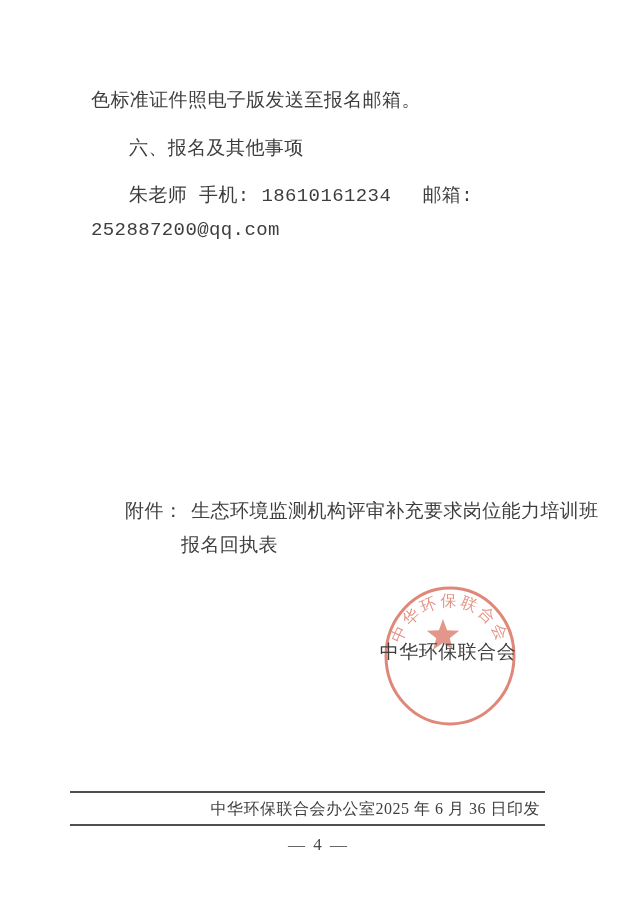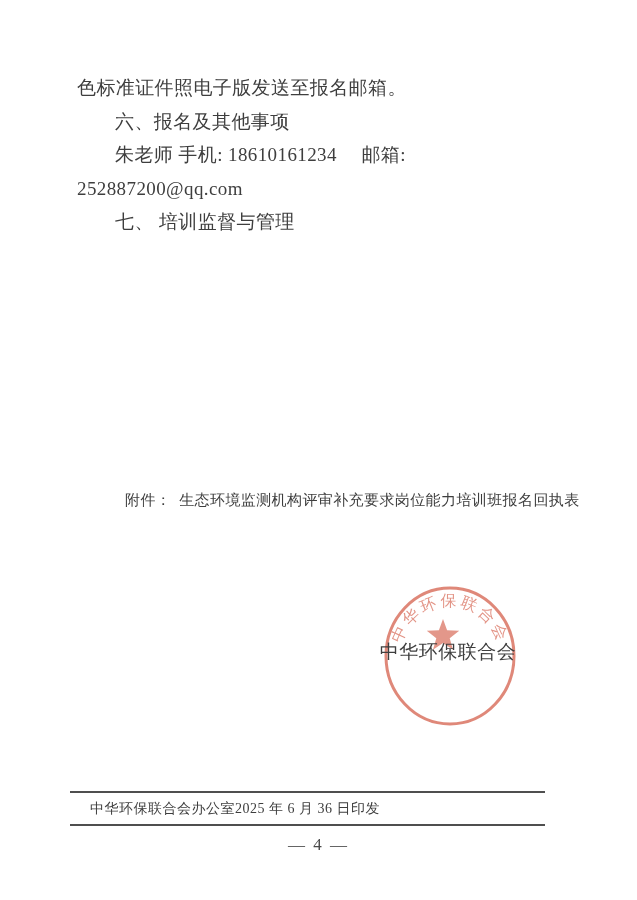--- a/index.html
+++ b/index.html
@@ -19,28 +19,28 @@
     overflow:hidden;
   }
   
   .body-block{
     position:absolute;
     left:77px;top:71px;width:473px;
     font-size:19px;
     line-height:33.6px;
     letter-spacing:0.4px;
   }
-  .body-block p{margin:0;}
+  .body-block p{margin:14px;font-family:Liberation Mono, monospace;}
   .ti{text-indent:2em;}
   .justify{text-align:justify;}
   
   .attachment{
     position:absolute;
     left:125px;top:475px;width:430px;
-    font-size:15px;line-height:20px;letter-spacing:0.4px;
+    font-size:19px;line-height:34px;letter-spacing:0.4px;
     padding-left:56px;text-indent:-56px;
   }
   .attachment .att-label{padding-right:8px;}
   
   .signature{
     position:absolute;
     left:362px;top:639px;width:172px;
     text-align:center;
     font-size:19px;line-height:26px;letter-spacing:0.5px;
     z-index:3;
@@ -60,38 +60,37 @@
   }
   
   .rule{
     position:absolute;left:70px;width:475px;height:2px;
     background:var(--rule);
   }
   .rule-top{top:791px;}
   .rule-bottom{top:824px;}
   .footer-row{
     position:absolute;left:90px;top:796px;width:450px;
-    display:flex;justify-content:flex-start;align-items:center;
-    font-size:14px;letter-spacing:0.5px;line-height:26px;
+    display:flex;justify-content:flex-end;align-items:center;
+    font-size:16px;letter-spacing:0.5px;line-height:26px;
   }
   .page-number{
     position:absolute;left:0;top:835px;width:637px;
     text-align:center;font-size:17px;color:#4a4a4a;letter-spacing:2px;
   }
 </style>
 </head>
 <body>
 
 <div class="page">
 
   <div class="body-block">
     <p>色标准证件照电子版发送至报名邮箱。</p>
     <p class="ti">六、报名及其他事项</p>
     <p class="ti">朱老师 手机: 18610161234　 邮箱: 252887200@qq.com</p>
-    <p class="ti">七、 培训监督与管理</p>
   </div>
 
   <p class="attachment">
     <span class="att-label">附件：</span><span>生态环境监测机构评审补充要求岗位能力培训班报名回执表</span>
   </p>
 
   <div class="seal">
     <svg width="136" height="148" viewBox="0 0 136 148" xmlns="http://www.w3.org/2000/svg">
       <ellipse class="seal-ring" cx="67" cy="72" rx="64" ry="68"></ellipse>
       <path id="seal-arc" d="M 18.7 59.1 A 50 50 0 0 1 115.3 59.1" fill="none"></path>

